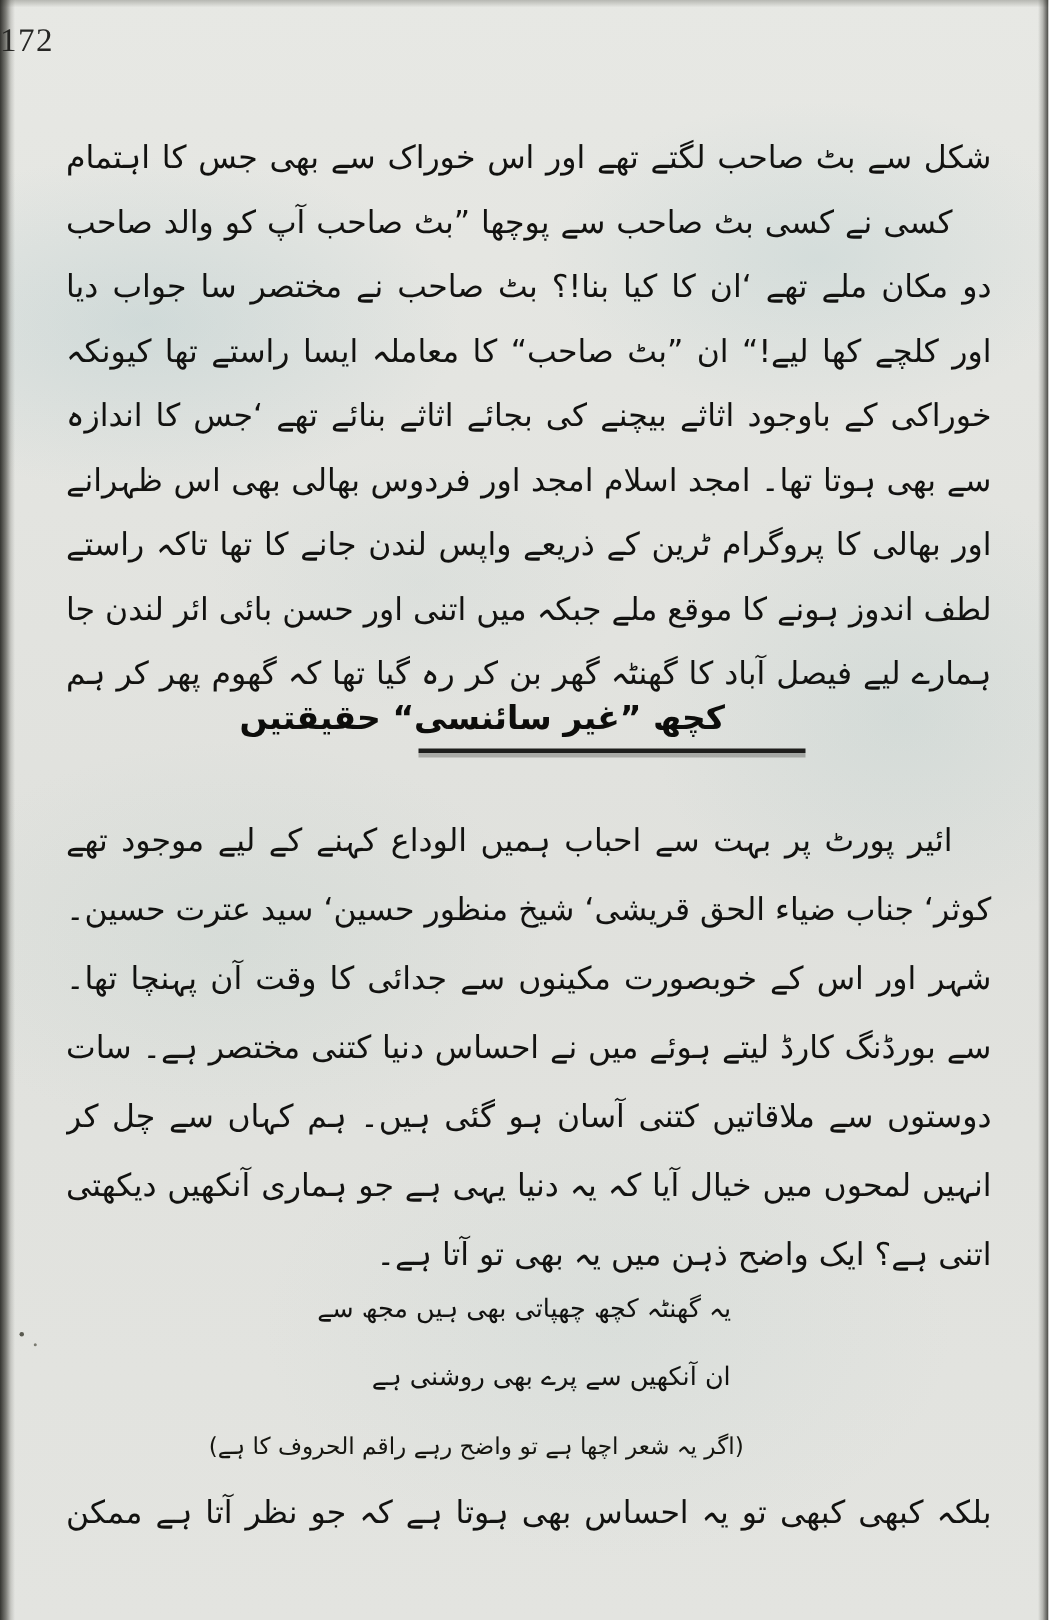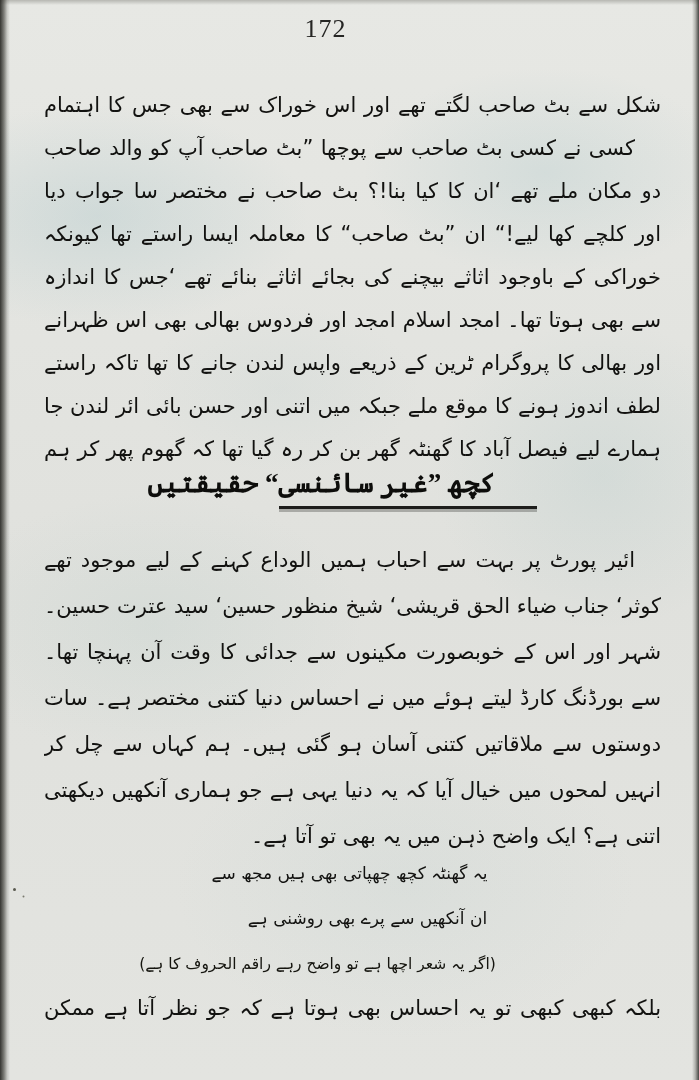--- a/index.html
+++ b/index.html
@@ -27,40 +27,40 @@
   .edge-right {
     position: absolute; right: 0; top: 0; bottom: 0; width: 7px;
     background: linear-gradient(270deg, rgba(42,42,38,0.85) 0%, rgba(90,90,84,0.35) 55%, rgba(120,120,115,0) 100%);
   }
   .edge-top {
     position: absolute; left: 0; right: 0; top: 0; height: 5px;
     background: linear-gradient(180deg, rgba(70,70,62,0.30), rgba(70,70,62,0));
   }
   .page-number {
     position: absolute; top: 14px; left: 0; right: 48px;
-    text-align: center;
+    text-align: left;
     font-family: "Liberation Serif", serif;
-    font-size: 26px; color: #262624; letter-spacing: 1px;
+    font-size: 22px; color: #262624; letter-spacing: 1px;
   }
   .textcol { position: absolute; left: 44px; right: 38px; direction: rtl; }
   .para1 { top: 84px; }
   .para2 { top: 537px; }
   .line {
     height: 43px; line-height: 43px;
     font-size: 21px; color: #121210;
     text-align: justify; text-align-last: justify;
     overflow: hidden; white-space: normal;
   }
   .para2 .line { height: 46px; line-height: 46px; }
   .line.indent { padding-right: 26px; }
   .line.endline { text-align-last: right; }
   .heading-block { position: absolute; top: 467px; left: 0; right: 0; text-align: center; direction: rtl; }
   .heading {
     display: inline-block; transform: translateX(-28px); 
-    font-size: 27px; font-weight: bold; color: #0d0d0b; font-family: Liberation Serif, serif;
+    font-size: 22px; font-weight: bold; color: #0d0d0b;
   }
   .heading-rule {
     width: 258px; height: 3px; margin: 7px auto 0;
     background: #1e1e1c; transform: translateX(58px);
     box-shadow: 0 3px 0 rgba(40,40,36,0.30);
   }
   .verse-block { position: absolute; top: 851px; left: 0; right: 0; direction: rtl; text-align: center; }
   .verse-line { height: 45px; line-height: 45px; font-size: 17px; color: #121210; }
   .verse-line.v2 { transform: translateX(18px); }
   .verse-note {

